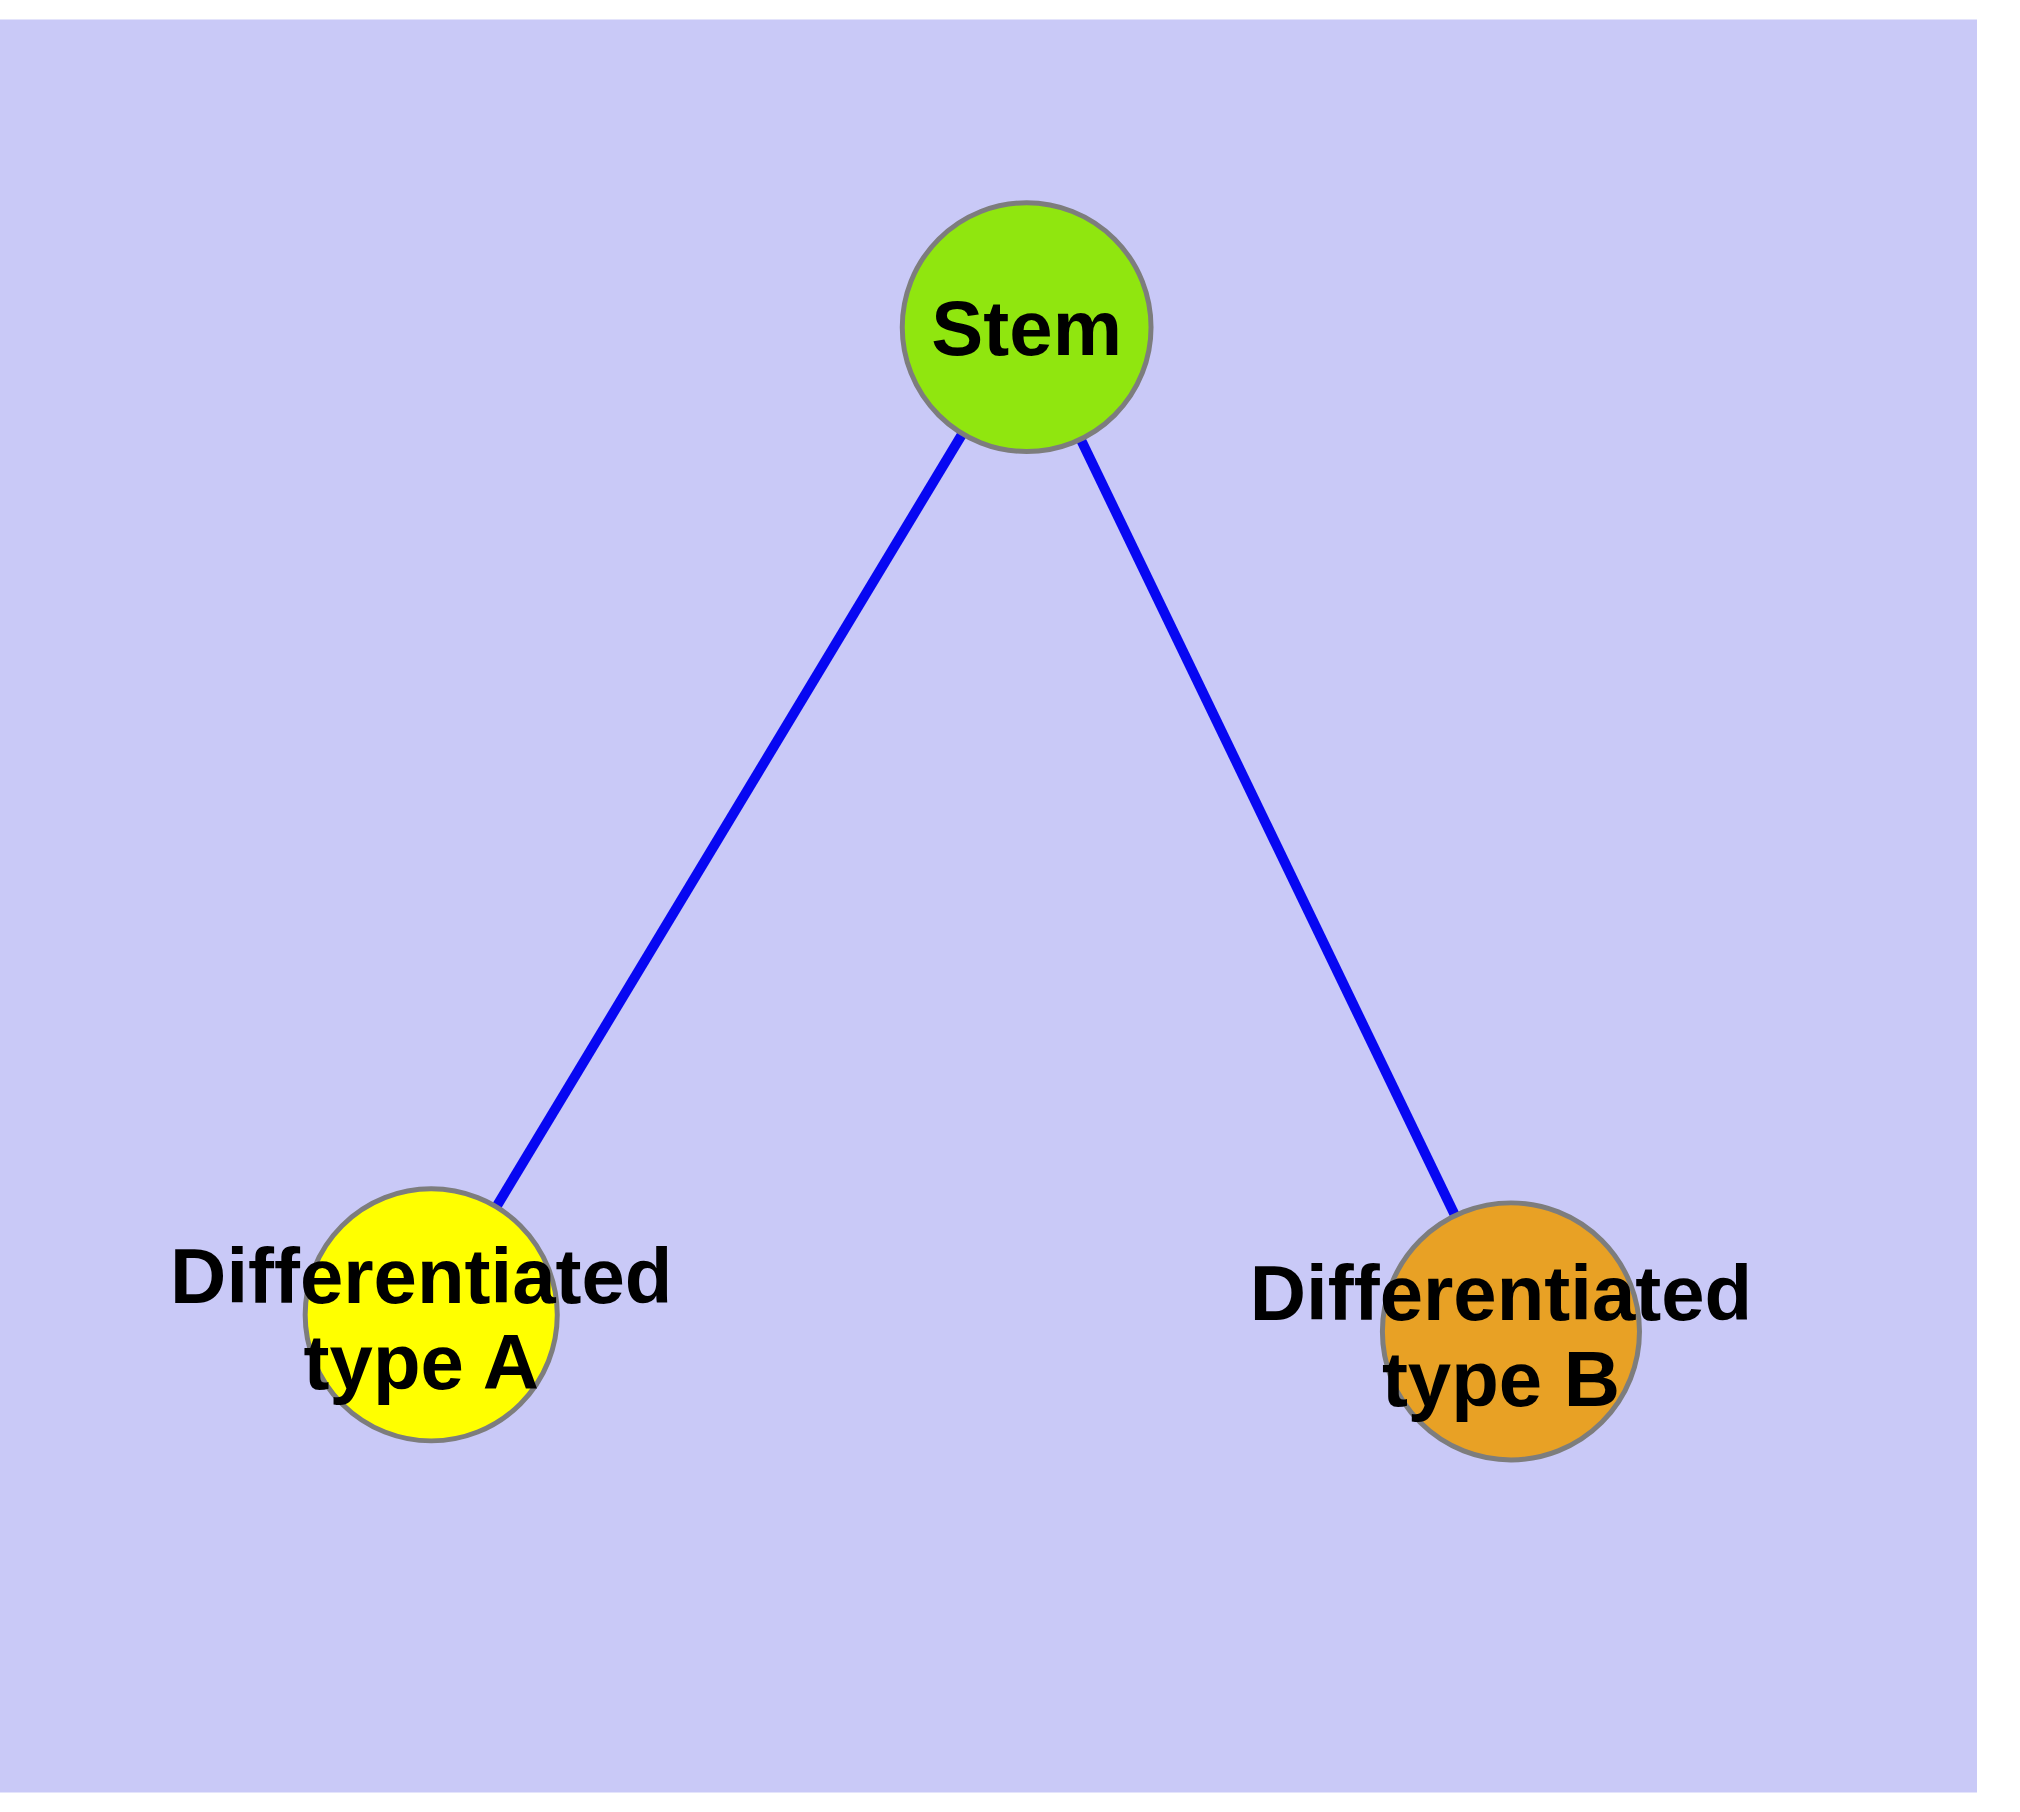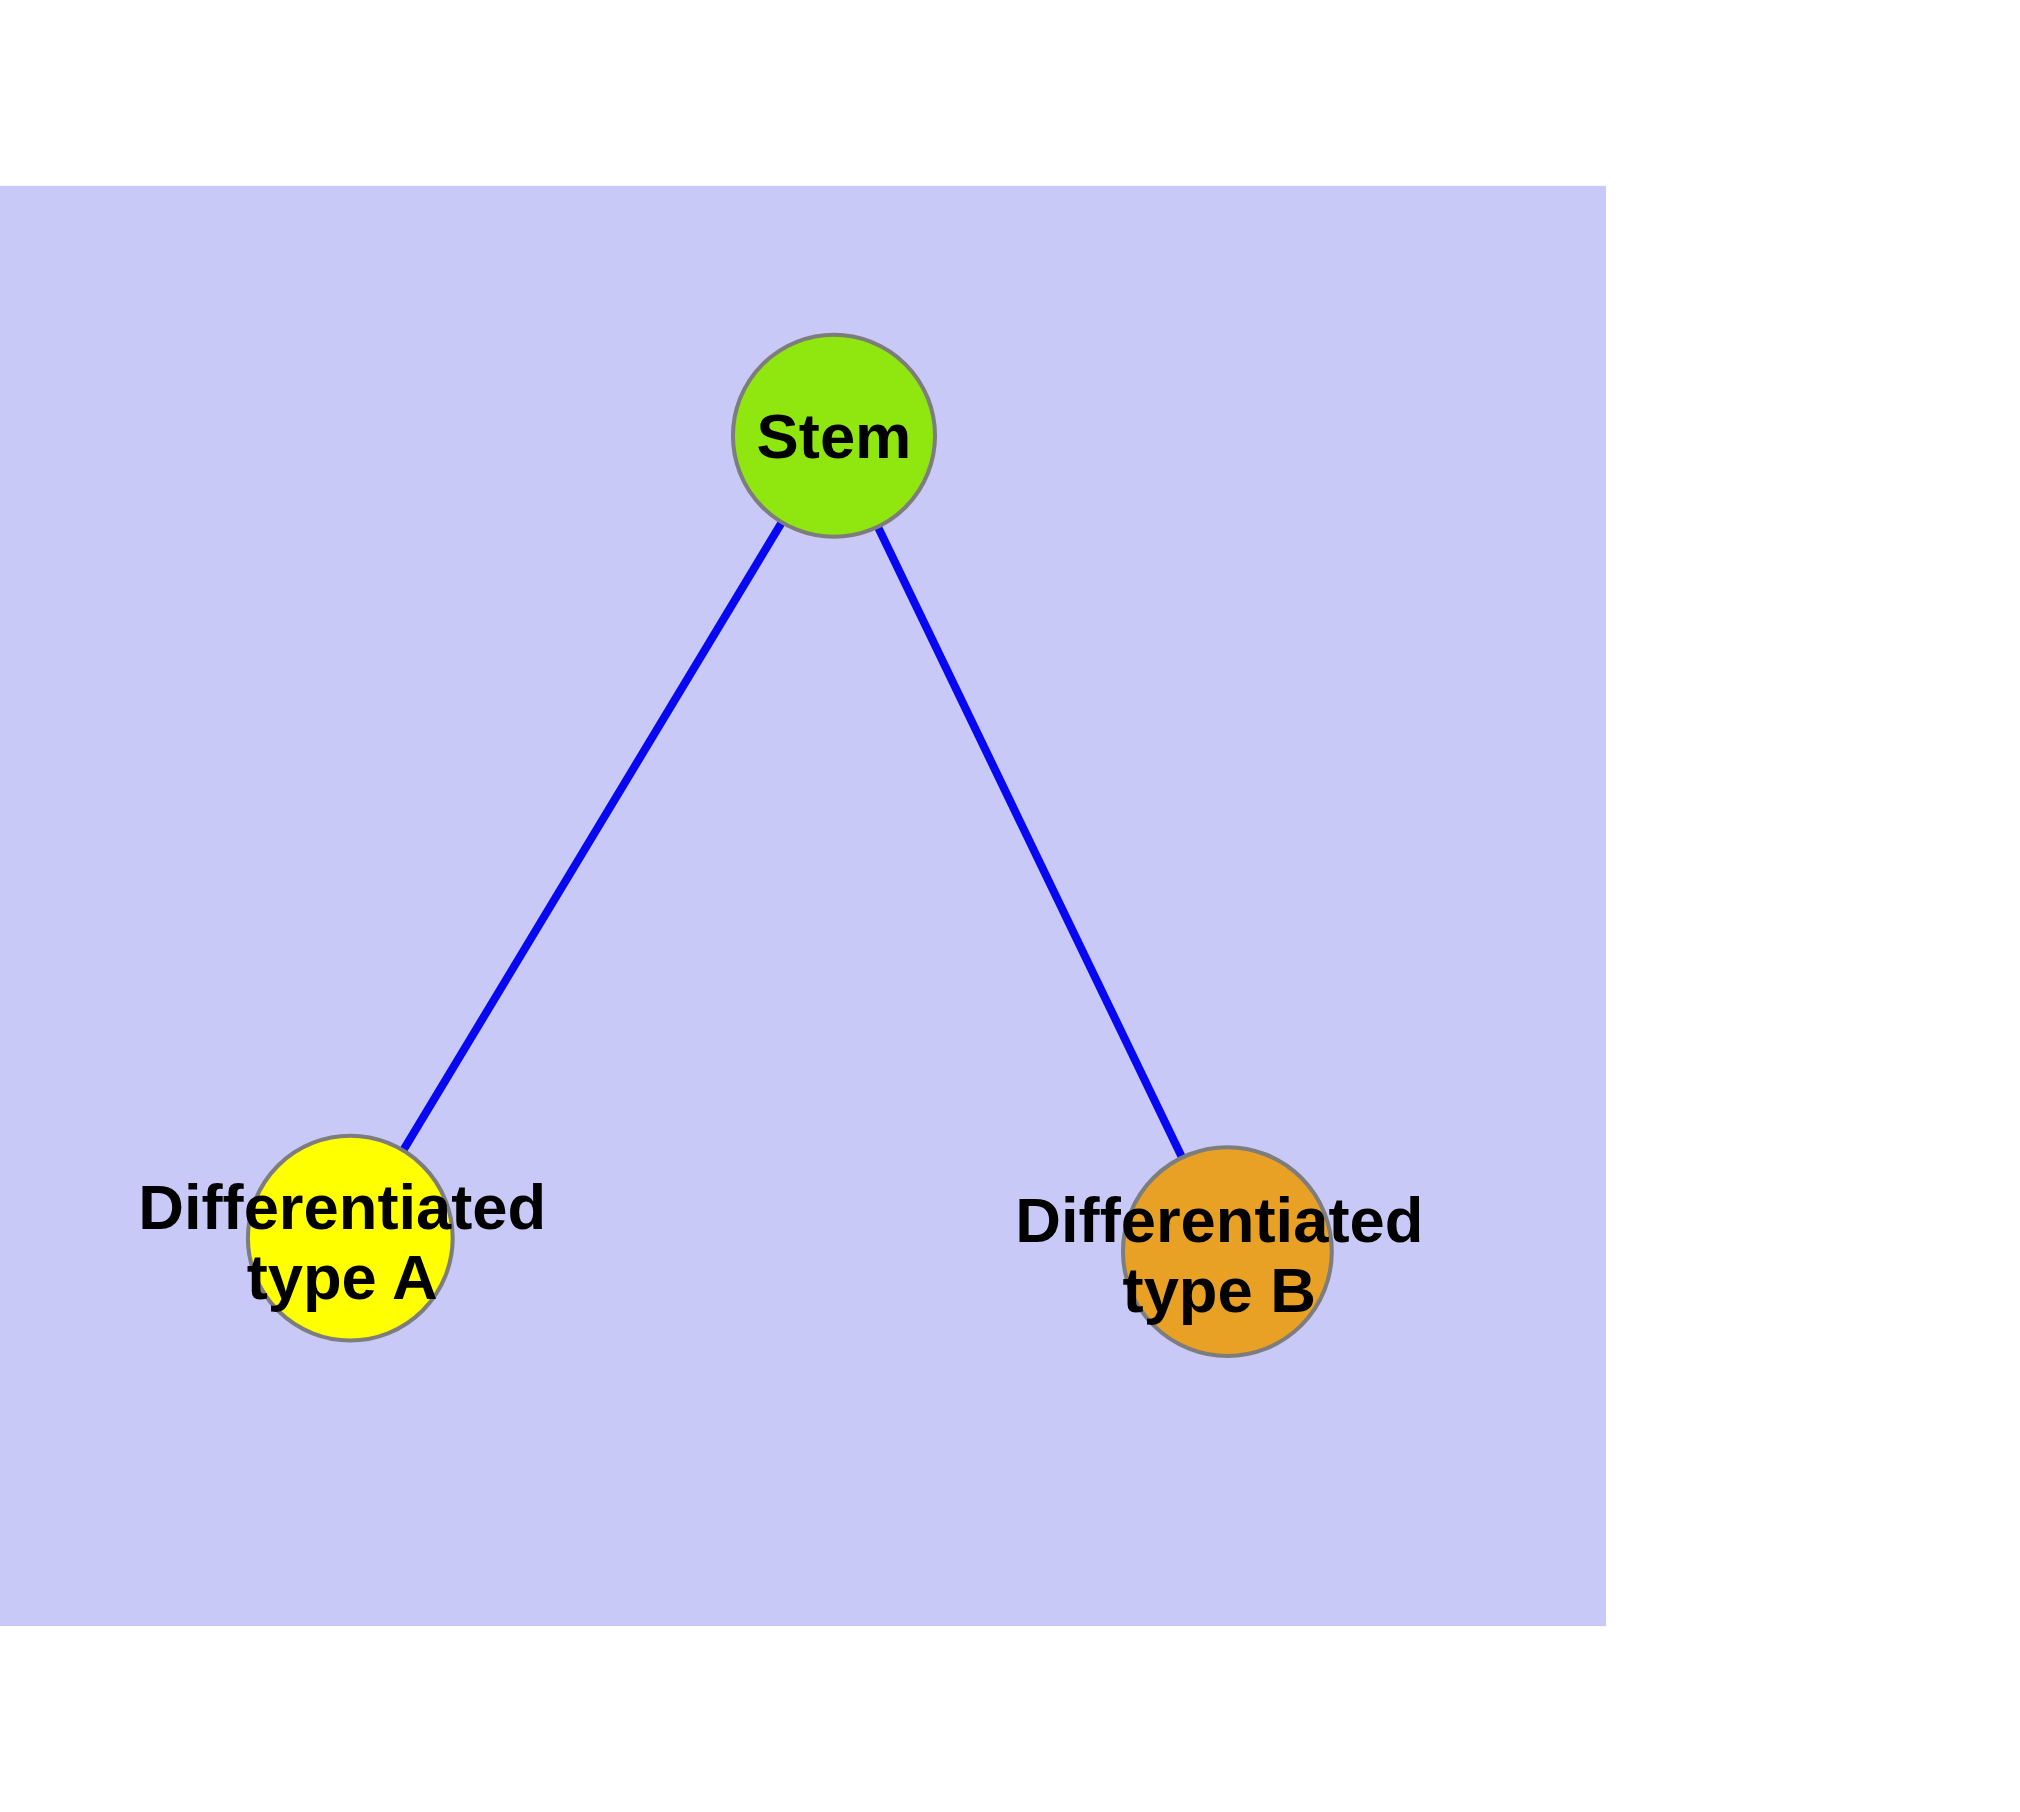--- a/index.html
+++ b/index.html
@@ -1,21 +1,21 @@
 <!DOCTYPE html>
 <html style="font-size:13.6px"><head>
 <meta charset="utf-8">
 <style>
   html, body {
     margin: 0;
     padding: 0;
     background: #ffffff;
   }
   .canvas-wrap {
-    width: 1606px;
+    width: 1977px;
     height: 1812px;
     position: relative;
     font-family: "Liberation Sans", sans-serif;
     text-align: right;
   }
   svg {
     display: block;
     width: 100%;
     height: 100%;
   }

